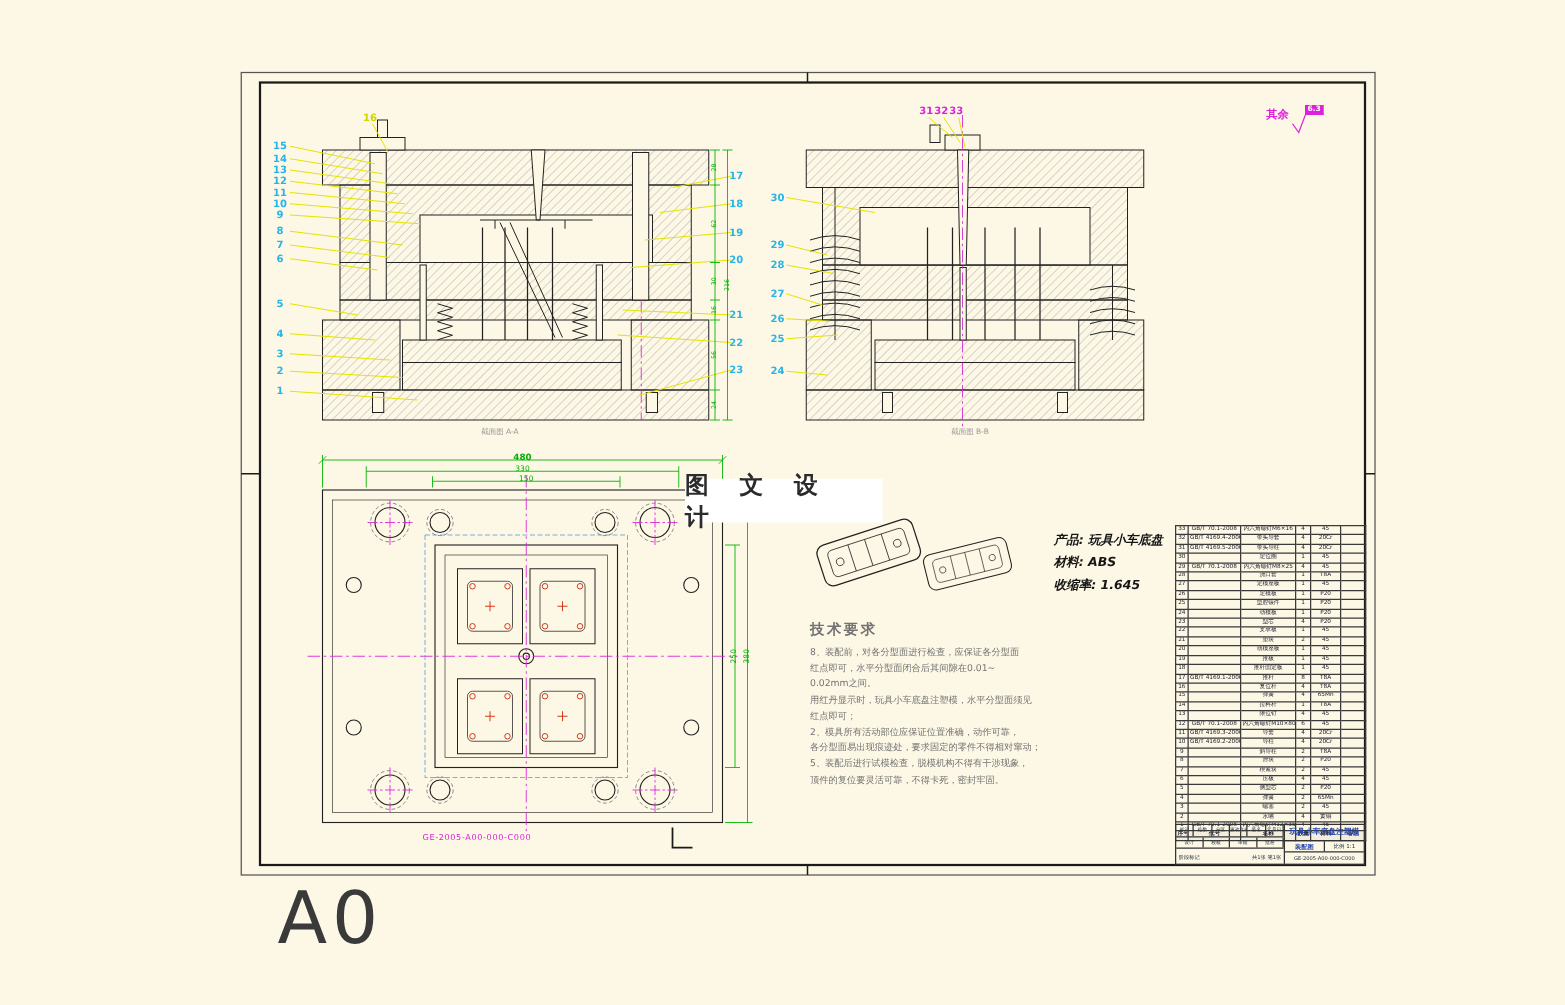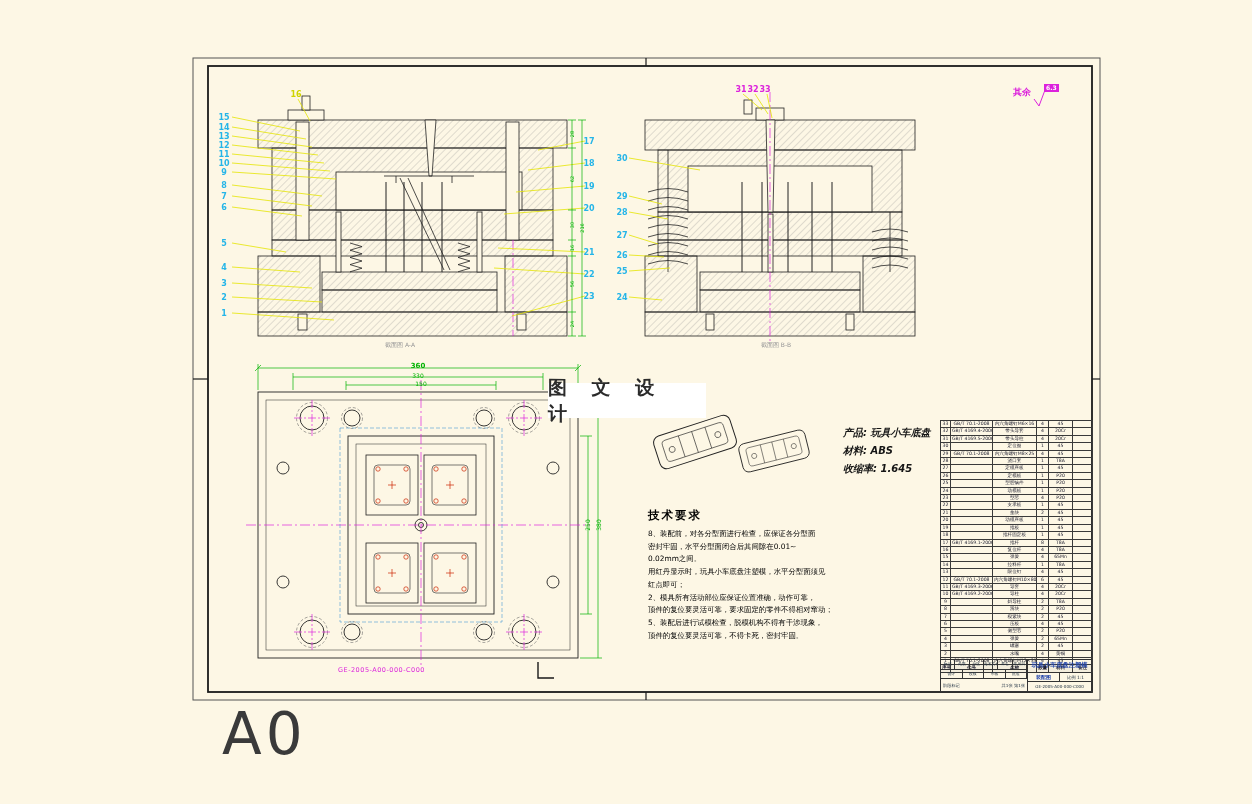--- a/index.html
+++ b/index.html
@@ -20,21 +20,21 @@
   .rot{transform:translate(-50%,-50%) rotate(-90deg)}
   .tiny{font-size:5px}
   .cap{position:absolute;transform:translate(-50%,0);color:#979797;font-size:6px;white-space:nowrap}
   #watermark{
     position:absolute;left:548px;top:383px;width:158px;height:35px;z-index:6;
     background:#ffffff;display:flex;align-items:center;justify-content:center;
     font-size:19px;font-weight:bold;letter-spacing:9px;color:#2b2b2b;
   }
   #a0-label{position:absolute;left:222px;top:700px;font-size:58px;color:#3a3a3a;letter-spacing:4px;z-index:2}
   #prod-info{position:absolute;left:843px;top:424px;z-index:5;font-style:italic;font-size:10px;color:#151515;line-height:1.8;font-weight:bold}
-  #tech{position:absolute;left:648px;top:508px;width:200px;z-index:5;color:#000000}
+  #tech{position:absolute;left:648px;top:496px;width:200px;z-index:5;color:#737373}
   #tech .t{font-weight:bold;font-size:11.5px;letter-spacing:2px;margin-bottom:5px}
   #tech .ln{font-size:7.4px;line-height:1.72}
   #surf-val{position:absolute;left:1044px;top:84px;background:#dc22dc;color:#fff;font-size:6px;line-height:8px;padding:0 2px;z-index:5;font-weight:bold}
   #plan-code{position:absolute;left:338px;top:666px;color:#dc22dc;font-size:6.5px;letter-spacing:.5px;z-index:5}
   
   #bom{position:absolute;left:940px;top:420px;width:152px;border-collapse:collapse;table-layout:fixed;z-index:5;background:transparent}
   #bom td{border:0.5px solid #3a3a3a;font-size:4.6px;line-height:6.4px;height:6.4px;padding:0 1px;text-align:center;color:#223;white-space:nowrap;overflow:hidden}
   #bom tr.bh td{font-weight:bold;background:rgba(0,0,0,0.04)}
   
   #tblock{position:absolute;left:940px;top:659px;width:152px;height:33px;border:1px solid #333;display:flex;z-index:5;box-sizing:border-box}
@@ -306,21 +306,21 @@
 
   <path d="M1034,99 l5,7 l6,-16 h13" stroke="#dc22dc" stroke-width="1" fill="none"></path>
 </svg>
 
 <div id="overlay">
   <span class="abs magt" style="left:1022px;top:92px;font-size:9px;font-weight:bold">其余</span>
 
   <span class="cap" style="left:400px;top:341px">截面图 A-A</span>
   <span class="cap" style="left:776px;top:341px">截面图 B-B</span>
 
-  <span class="abs dim7" style="left:418px;top:366px">360</span>
+  <span class="abs dim7" style="left:418px;top:366px">480</span>
   <span class="abs dim" style="left:418px;top:375px">330</span>
   <span class="abs dim" style="left:421px;top:383px">150</span>
   <span class="abs dim rot" style="left:587px;top:525px">250</span>
   <span class="abs dim rot" style="left:598px;top:525px">380</span>
 <span class="abs co cyan" style="left: 224px; top: 117px;">15</span>
     <span class="abs co cyan" style="left: 224px; top: 127px;">14</span>
     <span class="abs co cyan" style="left: 224px; top: 136px;">13</span>
     <span class="abs co cyan" style="left: 224px; top: 145px;">12</span>
     <span class="abs co cyan" style="left: 224px; top: 154px;">11</span>
     <span class="abs co cyan" style="left: 224px; top: 163px;">10</span>
@@ -369,26 +369,26 @@
 <div id="prod-info">
   <div>产品: 玩具小车底盘</div>
   <div>材料: ABS</div>
   <div>收缩率: 1.645</div>
 </div>
 
 <div id="tech">
   <div class="t">技术要求</div>
   <div>
       <div class="ln">8、装配前，对各分型面进行检查，应保证各分型面</div>
-      <div class="ln">密封牢固，水平分型面闭合后其间隙在0.01~</div>
+      <div class="ln">红点即可，水平分型面闭合后其间隙在0.01~</div>
       <div class="ln">0.02mm之间。</div>
       <div class="ln">用红丹显示时，玩具小车底盘注塑模，水平分型面须见</div>
       <div class="ln">红点即可；</div>
       <div class="ln">2、模具所有活动部位应保证位置准确，动作可靠，</div>
-      <div class="ln">顶件的复位要灵活可靠，要求固定的零件不得相对窜动；</div>
+      <div class="ln">各分型面易出现痕迹处，要求固定的零件不得相对窜动；</div>
       <div class="ln">5、装配后进行试模检查，脱模机构不得有干涉现象，</div>
       <div class="ln">顶件的复位要灵活可靠，不得卡死，密封牢固。</div>
     </div>
 </div>
 
 <table id="bom">
   <colgroup>
     <col style="width:10px">
       <col style="width:42px">
       <col style="width:44px">

